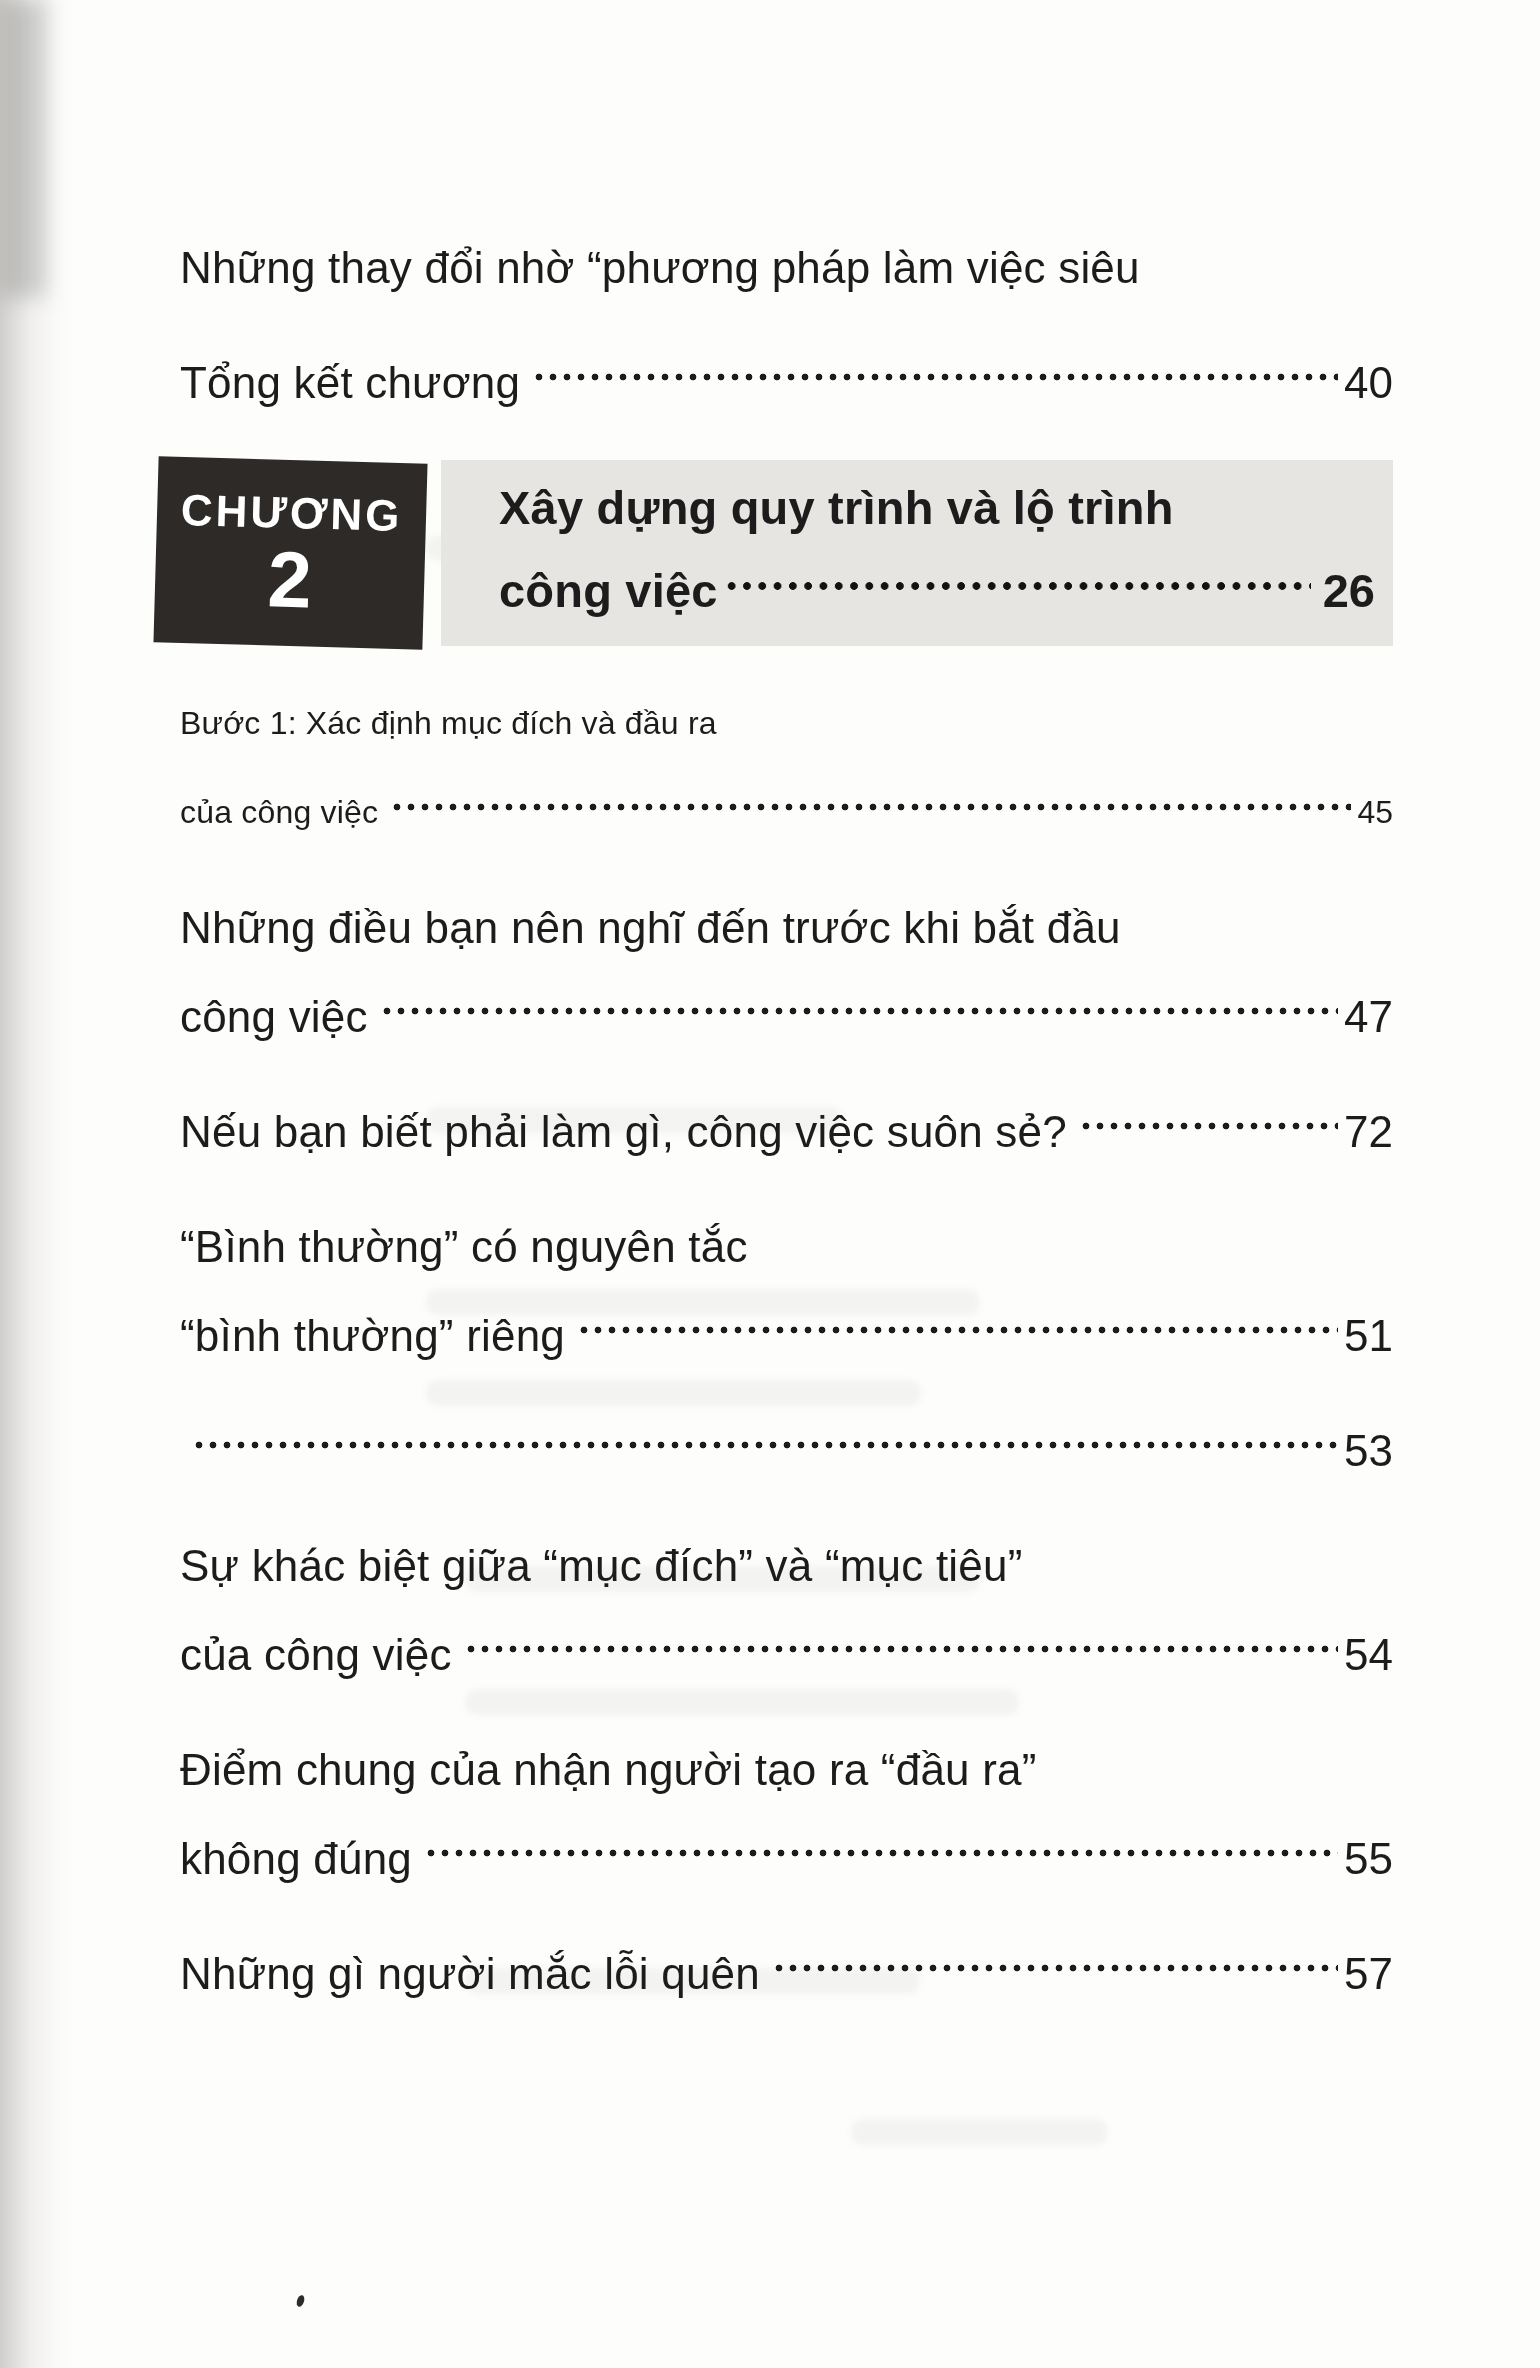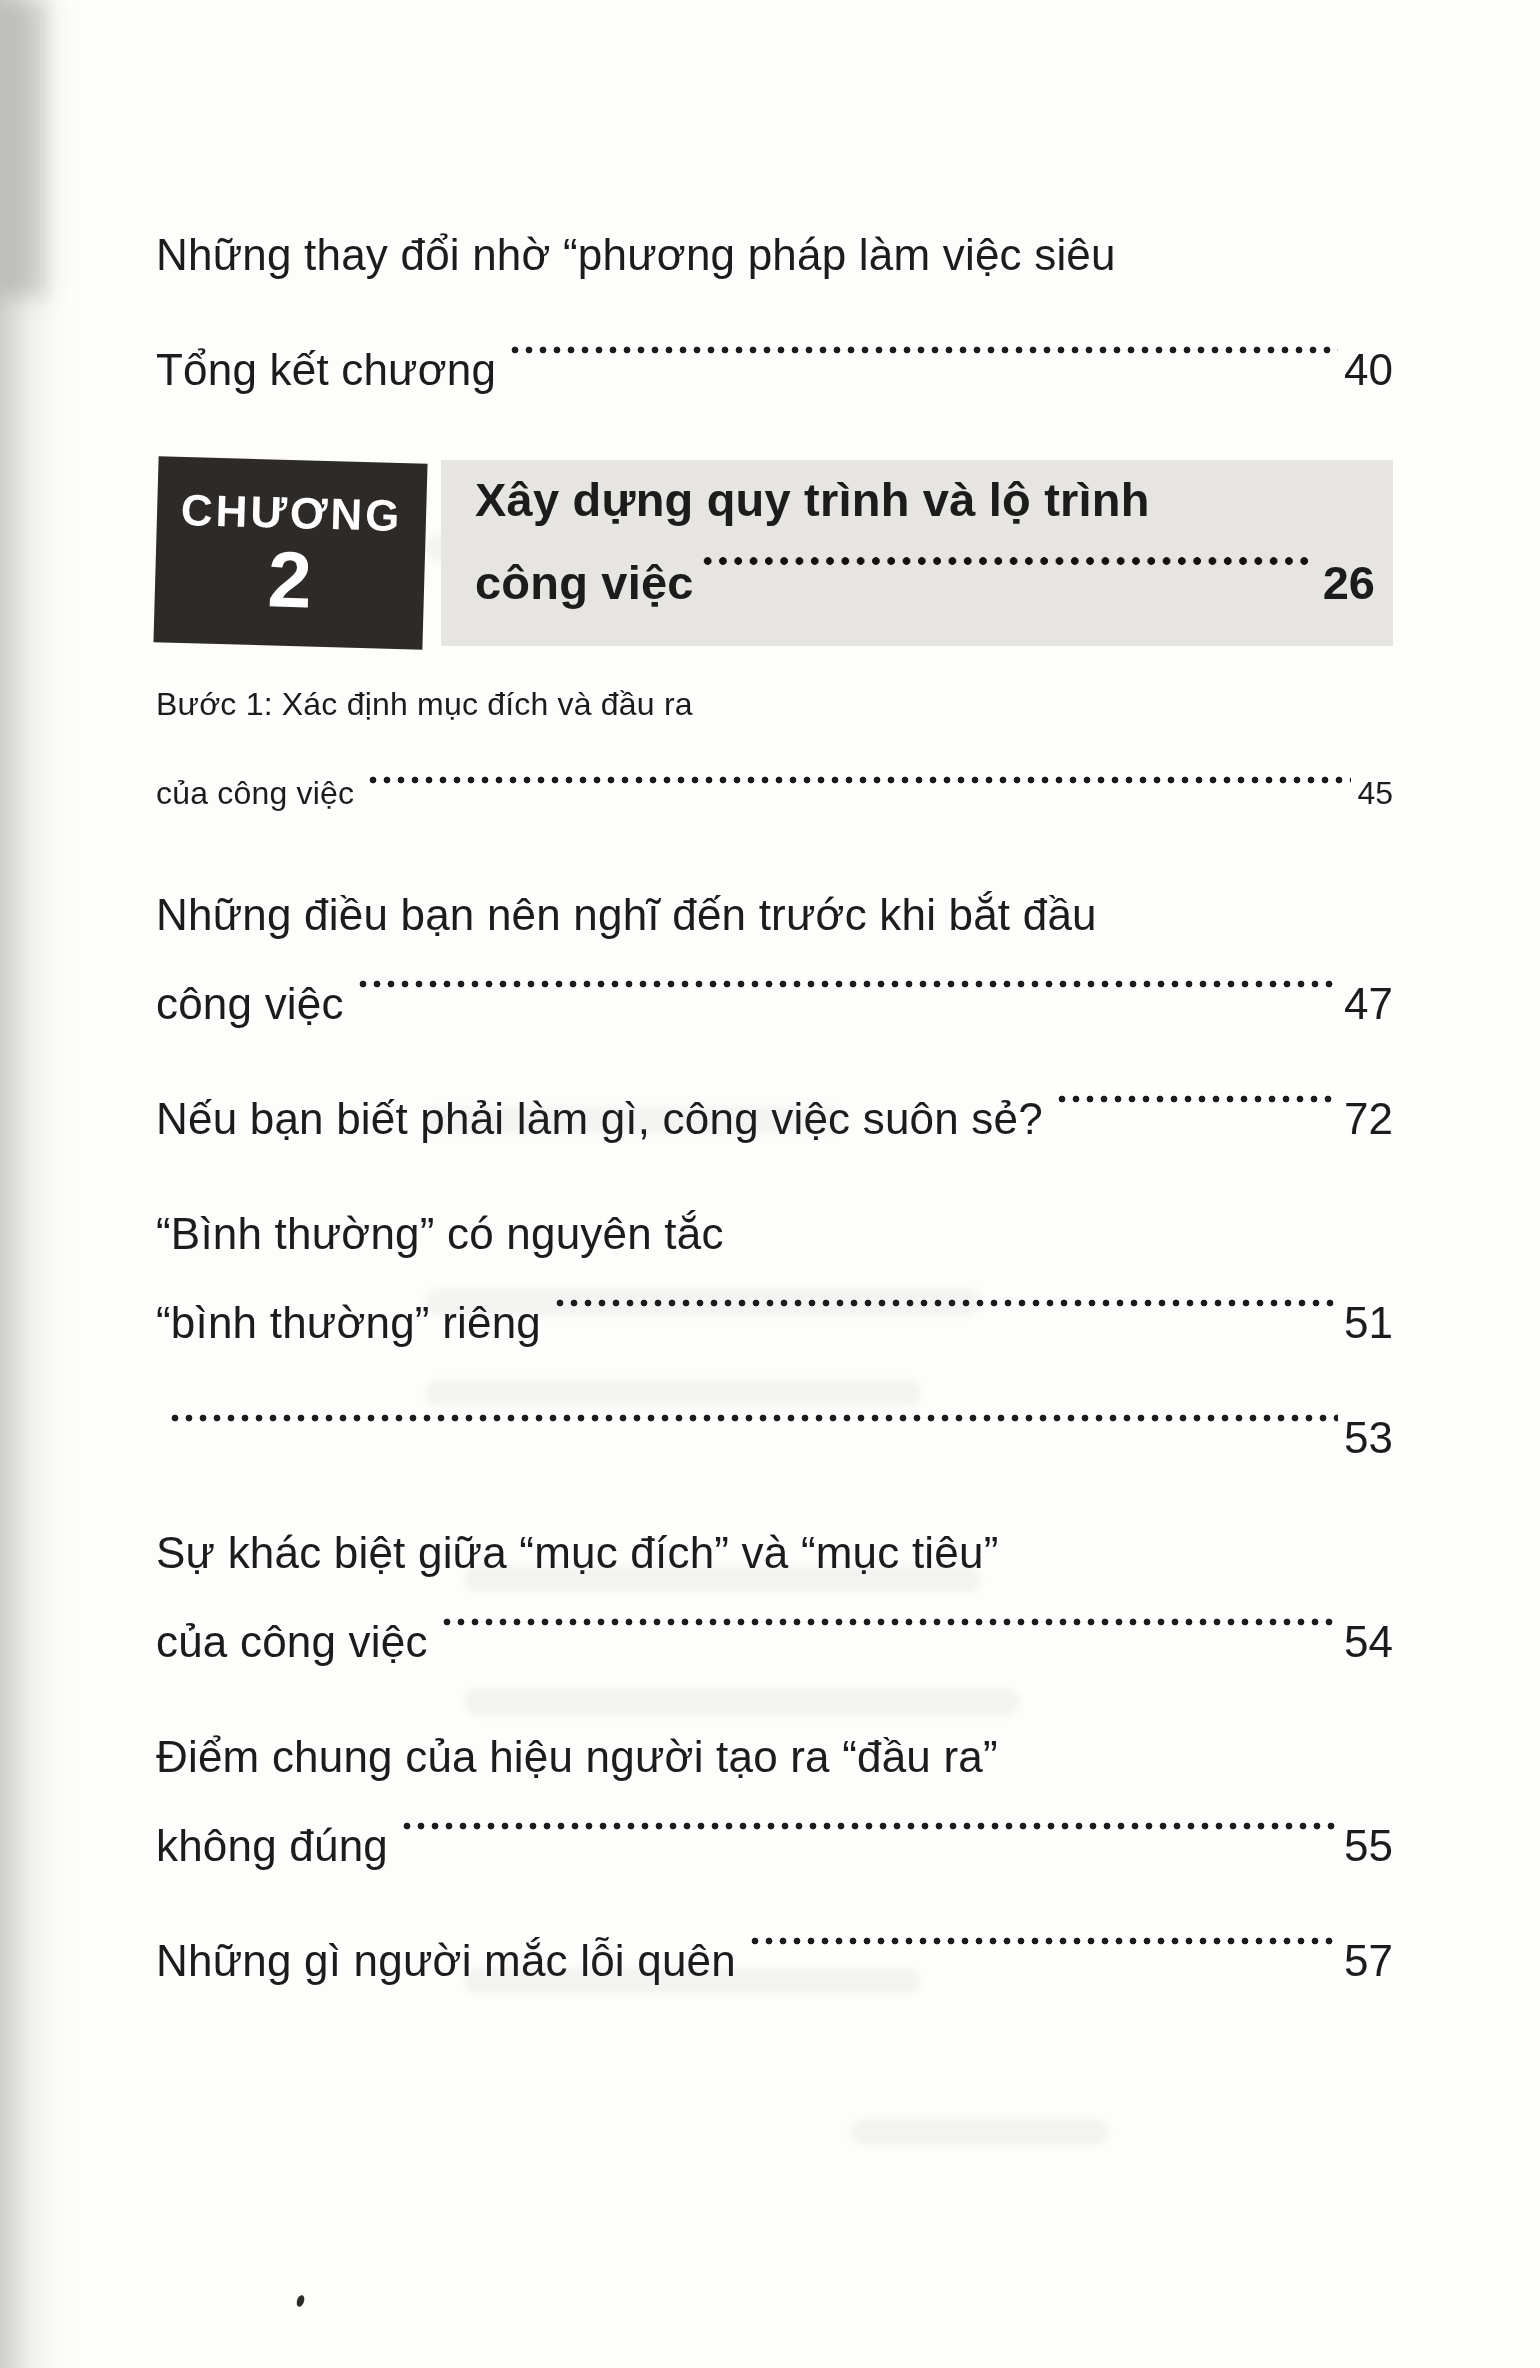--- a/index.html
+++ b/index.html
@@ -24,21 +24,21 @@
   .speck{
     position:absolute;left:297px;top:2295px;width:7px;height:12px;
     background:#2e2c2a;border-radius:50%;transform:rotate(18deg);
   }
 
   
   .content{position:absolute;left:156px;right:147px;top:230px;}
 
   .entry{margin-bottom:26px;font-size:44px;}
   .entry.bold{font-weight:400;font-size:32px;}
-  .line{display:flex;align-items:flex-start;height:89px;}
+  .line{display:flex;align-items:center;height:89px;margin-left:24px;}
   .txt{padding-bottom:14px;letter-spacing:0.2px;white-space:nowrap;}
   .leader{
     flex:1;height:10px;margin:0 6px 26px 12px;
     background-image:radial-gradient(circle,#1c1c1c 3px,rgba(0,0,0,0) 3.7px);
     background-size:14px 10px;background-repeat:repeat-x;background-position:left center;
   }
   .pg{padding-bottom:14px;}
 
   
   .chapter-row{display:flex;align-items:stretch;margin:16px 0 40px 0;}
@@ -155,21 +155,21 @@
         <span class="txt">Sự khác biệt giữa “mục đích” và “mục tiêu”</span>
       </div>
       <div class="line">
         <span class="txt">của công việc</span>
         <span class="leader"></span>
         <span class="pg">54</span>
       </div>
     </div>
     <div class="entry">
       <div class="line">
-        <span class="txt">Điểm chung của hiệu người tạo ra “đầu ra”</span>
+        <span class="txt">Điểm chung của nhận người tạo ra “đầu ra”</span>
       </div>
       <div class="line">
         <span class="txt">không đúng</span>
         <span class="leader"></span>
         <span class="pg">55</span>
       </div>
     </div>
     <div class="entry">
       <div class="line">
         <span class="txt">Những gì người mắc lỗi quên</span>

